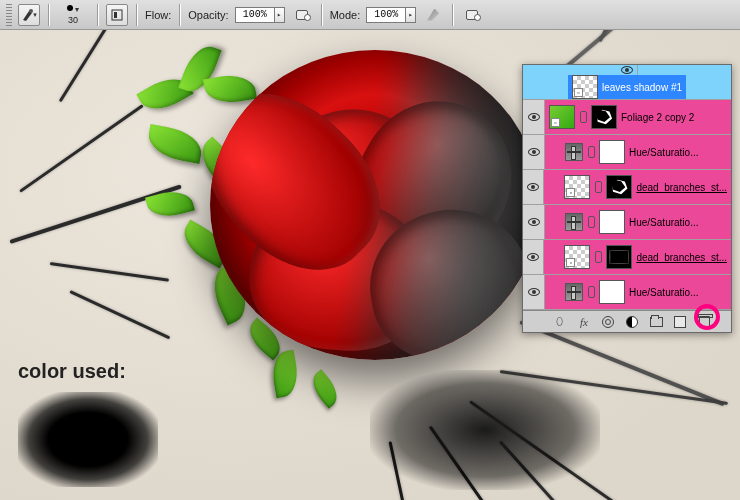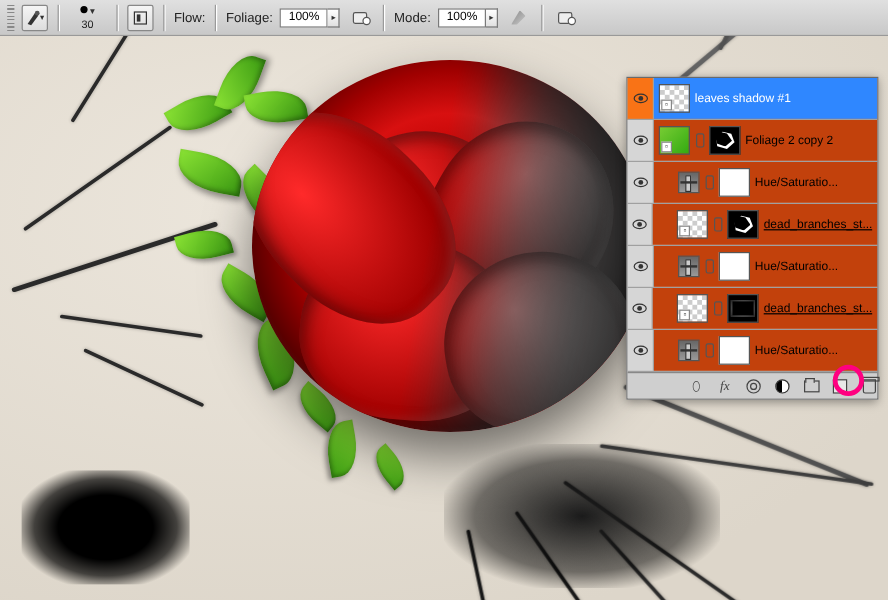--- a/index.html
+++ b/index.html
@@ -10,64 +10,64 @@
   .toolbar .sep { width: 1px; height: 22px; background: #9a9a9a; box-shadow: 1px 0 #fff; margin: 0 2px;}
   .tool-btn { width: 22px; height: 22px; border: 1px solid #888; background: linear-gradient(#f5f5f5,#ddd); border-radius: 2px; display:flex; align-items:center; justify-content:center; cursor:pointer; }
   .tool-btn.flat { border-color: transparent; background: transparent;}
   .brush-preview { width: 32px; display:flex; flex-direction:column; align-items:center; }
   .brush-dot { width: 6px; height: 6px; background:#000; border-radius:50%;}
   .brush-size { font-size:9px; color:#222; margin-top:1px;}
   .lbl { color:#222; }
   .mode-select { height:18px; width:110px; font-size:11px; border:1px solid #7a7a7a; background:#fff;}
   .pct-box { width:40px; height:16px; border:1px solid #7a7a7a; background:#fff; font-size:10px; text-align:center; line-height:14px;}
   .flyout { width:10px; height:16px; border:1px solid #7a7a7a; border-left:none; background:linear-gradient(#fff,#e0e0e0); display:flex; align-items:center; justify-content:center; font-size:7px; color:#333; cursor:pointer;}
-  .pct-group { display:flex; align-items:center;}
+  .pct-group { display:flex; align-items:center;font-family:Liberation Mono, monospace;}
   .icon-tablet { width:12px; height:10px; border:1px solid #555; border-radius:2px; background:#eee; position:relative;}
   .icon-tablet::after{content:""; position:absolute; right:-4px; top:3px; width:5px; height:5px; border:1px solid #555; border-radius:50%; background:#fff;}
   .icon-airbrush { width:12px;height:12px; background:linear-gradient(135deg,#888,#ccc); clip-path: polygon(0 100%,60% 0,100% 40%,40% 100%);}
   
   
   .canvas { position:absolute; inset:30px 0 0 0; background: radial-gradient(ellipse at 30% 30%, #ece6dc, #ddd6ca 80%); overflow:hidden;}
   .branch { position:absolute; background:#2a2a2a; border-radius:2px; transform-origin:left center; box-shadow: 0 0 3px rgba(0,0,0,.3);}
   .leaf { position:absolute; width:50px; height:28px; background: linear-gradient(135deg,#8ae234,#3a9a12); border-radius: 0 70% 0 70%; box-shadow: inset -2px -2px 4px rgba(0,0,0,.3), 2px 3px 5px rgba(0,0,0,.4);}
   .rose { position:absolute; left:210px; top:20px; width:330px; height:310px; border-radius:50%; background: radial-gradient(circle at 50% 45%, #6b0000 0%, #b80000 20%, #d81010 40%, #a00000 55%, #5a0000 70%, #2a2a2a 85%, #555 100%); box-shadow: 0 20px 40px rgba(0,0,0,.5); overflow:hidden;}
   .petal { position:absolute; border-radius:50% 50% 45% 45%; background: radial-gradient(ellipse at 40% 30%, #ff2a2a, #a00000 70%, #500000); box-shadow: inset 4px 6px 15px rgba(0,0,0,.5), inset -4px -2px 10px rgba(255,80,80,.3);}
   .rose .fade { position:absolute; inset:0; background: linear-gradient(100deg, transparent 45%, rgba(80,80,80,.6) 65%, rgba(120,120,120,.9) 85%); mix-blend-mode: saturation;}
   .rose .fade2 { position:absolute; inset:0; background: linear-gradient(100deg, transparent 50%, #888 80%); mix-blend-mode: color; opacity:.9;}
   .branches-gray { filter: grayscale(1) contrast(1.1);}
   
   .color-used-label { position:absolute; left:18px; top:330px; font-family: Arial; font-size:20px; font-weight:bold; color:#222;}
   .color-swatch { position:absolute; left:18px; top:362px; width:140px; height:95px; background: radial-gradient(ellipse, #000 40%, rgba(0,0,0,.7) 60%, transparent 78%);}
   
   
   .layers-panel { position:absolute; right:8px; top:64px; width:210px; background:#d6d6d6; border:1px solid #6a6a6a; box-shadow: 0 2px 8px rgba(0,0,0,.4); z-index:20;}
   .layer-row { height:35px; border-bottom:1px solid #a0a0a0; display:flex; align-items:center; background:#d6d6d6; position:relative;}
-  .layer-row.selected { background:#f97316;}
+  .layer-row.selected { background:#7dd3fc;flex-direction:column;}
   .layer-row.selected .layer-body{ background:#2f87ff; color:#fff;}
   .eye-col { width:22px; height:100%; border-right:1px solid #a0a0a0; display:flex; align-items:center; justify-content:center;}
   .eye { width:12px; height:8px; border:1px solid #333; border-radius:60% 60% 60% 60%; position:relative;}
   .eye::after{content:""; position:absolute; left:3px; top:1px; width:4px; height:4px; background:#333; border-radius:50%;}
-  .layer-body { flex:1; height:100%; display:flex; align-items:center; gap:4px; padding:0 4px; background:#c2410c;}
+  .layer-body { flex:1; height:100%; display:flex; align-items:center; gap:4px; padding:0 4px; background:#ec4899;}
   .indent { width:12px;}
   .thumb { width:26px; height:24px; border:1px solid #555; background:#fff; flex-shrink:0; position:relative;}
   .thumb.checker { background: repeating-conic-gradient(#ccc 0 25%, #fff 0 50%) 0 0/8px 8px;}
   .thumb.mask-black { background:#000;}
   .thumb.mask-white { background:#fff;}
   .thumb .mark { position:absolute; left:1px; bottom:1px; font-size:7px; background:#fff; border:1px solid #888; width:9px; height:9px; line-height:7px; text-align:center; color:#333;}
   .thumb.shape1::after{content:""; position:absolute; left:4px; top:4px; width:14px; height:12px; background:#000; clip-path: polygon(0 30%, 30% 0, 70% 10%, 100% 60%, 60% 100%, 10% 80%);}
   .thumb.shape2::after{content:""; position:absolute; left:3px; top:5px; width:18px; height:12px; background:#000; clip-path: polygon(0 0,100% 0,100% 100%,0 100%);}
   .link-icn { width:8px; height:14px; display:flex; align-items:center; justify-content:center;}
   .link-icn::before{content:""; width:5px; height:10px; border:1px solid #555; border-radius:2px;}
   .adj-icon { width:18px; height:18px; border:1px solid #555; background:linear-gradient(#666,#999); position:relative; flex-shrink:0;}
   .adj-icon::after{content:""; position:absolute; left:1px; right:1px; top:7px; height:2px; background:#333;}
   .adj-icon::before{content:""; position:absolute; left:5px; top:2px; width:3px; height:12px; background:#ccc; border:1px solid #333;}
   .layer-name { font-size:10px; white-space:nowrap; overflow:hidden; text-overflow:ellipsis; flex:1;}
   .layer-name.ul { text-decoration: underline;}
   
-  .panel-footer { height:22px; background:#cfcfcf; border-top:1px solid #888; display:flex; align-items:center; justify-content:flex-end; gap:10px; padding:0 0;}
+  .panel-footer { height:22px; background:#cfcfcf; border-top:1px solid #888; display:flex; align-items:center; justify-content:flex-end; gap:10px; padding:0 20px;}
   .foot-btn { width:14px; height:14px; display:flex; align-items:center; justify-content:center; color:#444; cursor:pointer; font-size:11px;}
   .foot-link::before{content:"⬭"; transform:rotate(90deg); display:inline-block;}
   .foot-fx { font-style:italic; font-family: Georgia; font-size:11px;}
   .foot-mask{ width:12px;height:12px;border:1px solid #444; border-radius:50%; position:relative;}
   .foot-mask::after{content:"";position:absolute;inset:2px;border:1px solid #444;border-radius:50%;}
   .foot-adj{ width:12px;height:12px;border-radius:50%; background:linear-gradient(90deg,#000 50%,#fff 50%); border:1px solid #333;}
   .foot-folder{ width:13px;height:10px;border:1px solid #444; background:#cfcfcf; position:relative;}
   .foot-folder::before{content:"";position:absolute;left:0;top:-3px;width:6px;height:3px;background:#cfcfcf;border:1px solid #444;border-bottom:none;}
   .foot-new{ width:12px;height:12px;border:1px solid #444; background:#e8e8e8; position:relative;}
   .foot-new::after{content:"";position:absolute;left:2px;bottom:-2px;width:12px;height:12px;border:1px solid #444;background:#e8e8e8;z-index:-1;}
@@ -101,21 +101,21 @@
   <div class="sep"></div>
   <div class="tool-btn">
     <svg width="14" height="14" viewBox="0 0 14 14">
         <rect x="2" y="2" width="10" height="10" fill="none" stroke="#333"></rect>
         <rect x="4" y="4" width="3" height="6" fill="#333"></rect>
       </svg>
   </div>
   <div class="sep"></div>
   <span class="lbl">Flow:</span>
   <div class="sep"></div>
-  <span class="lbl">Foliage:</span>
+  <span class="lbl">Opacity:</span>
   <div class="pct-group">
     <div class="pct-box">100%</div>
     <div class="flyout">▸</div>
   </div>
   <div class="tool-btn flat">
       <div class="icon-tablet"></div>
     </div>
   <div class="sep"></div>
   <span class="lbl">Mode:</span>
   <div class="pct-group">
@@ -169,20 +169,21 @@
     <div class="branch" style="left:430px; top:395px; width:180px; height:3px; transform:rotate(55deg); background:#222"></div>
     <div class="branch" style="left:560px; top:40px;  width:180px; height:4px; transform:rotate(-40deg); background:#666"></div>
     <div class="branch" style="left:600px; top:10px;  width:140px; height:3px; transform:rotate(-65deg); background:#555"></div>
     <div class="branch" style="left:560px; top:250px; width:170px; height:3px; transform:rotate(-5deg); background:#555"></div>
     <div class="branch" style="left:390px; top:410px; width:120px; height:3px; transform:rotate(78deg); background:#222"></div>
     <div class="branch" style="left:500px; top:410px; width:160px; height:3px; transform:rotate(48deg); background:#333"></div>
   </div>
 
   <div style="position:absolute; left:370px; top:340px; width:230px; height:120px; background:radial-gradient(ellipse,#1a1a1a, rgba(0,0,0,.5) 55%, transparent 75%);"></div>
 
+  <div class="color-used-label">color used:</div>
   <div class="color-swatch"></div>
 </div>
 
 <div class="layers-panel">
   <div id="layers-list">
       <div class="layer-row selected">
         <div class="eye-col">
           <div class="eye"></div>
         </div>
         <div class="layer-body">

